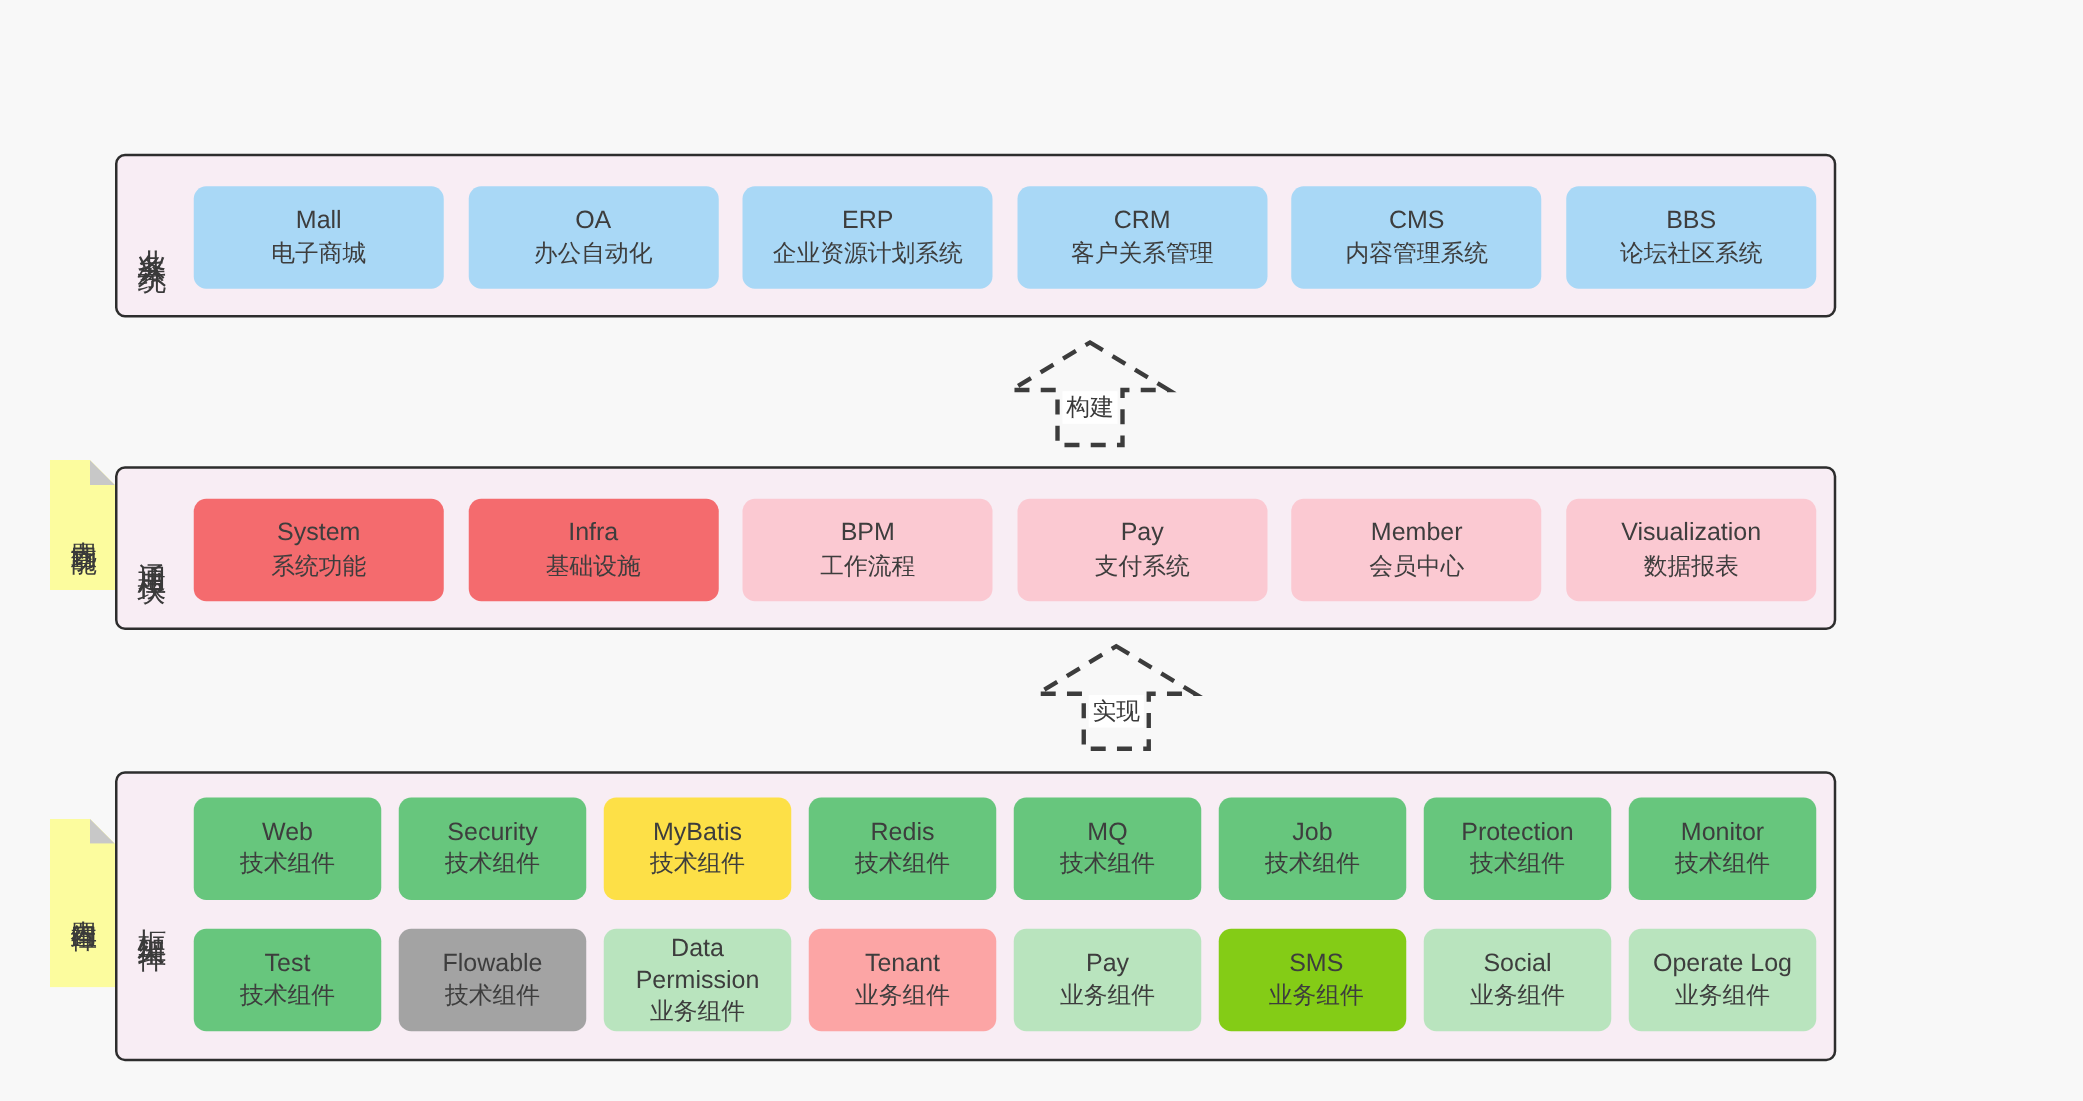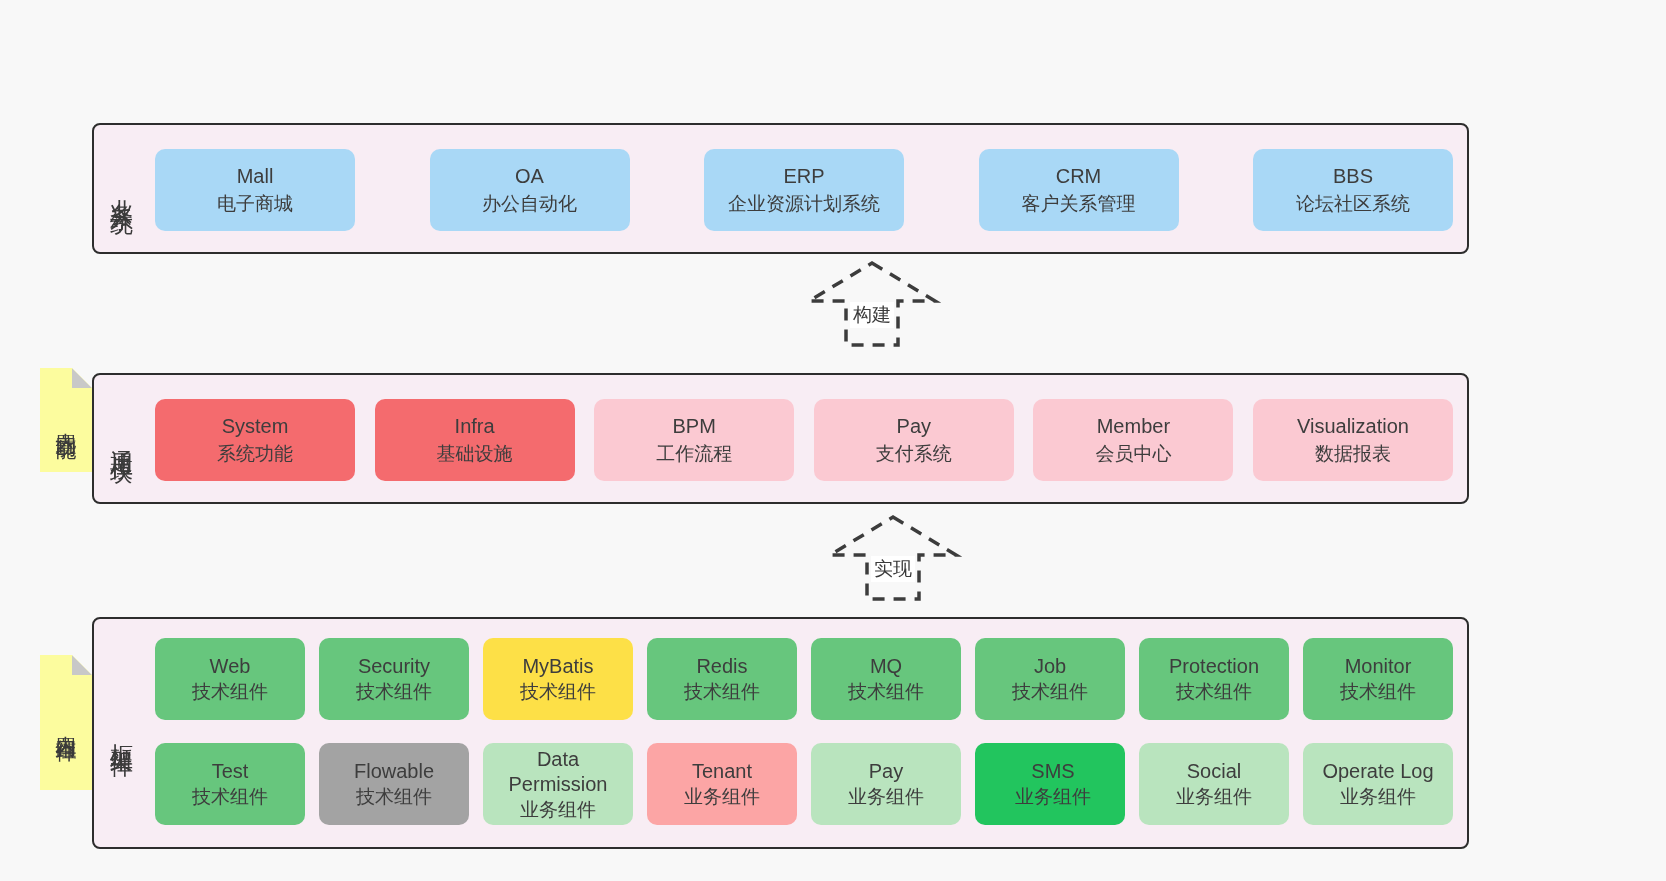--- a/index.html
+++ b/index.html
@@ -56,21 +56,21 @@
     clip-path: polygon(0 0, 0 100%, 100% 100%);
   }
   .note-text {
     position:absolute; left:50%; top:50%; transform:translate(-50%,-50%);
     writing-mode:vertical-rl; text-orientation:upright;
     font-size:21px; letter-spacing:2px; color:#3a3a3a; white-space:nowrap;
   }
 
   
   .arrow { position:absolute; width:140px; height:92px; }
-  .arrow1 { left:802px; top:257px; }
+  .arrow1 { left:802px; top:268px; }
   .arrow2 { left:823px; top:511px; }
   .arrow svg { display:block; width:100%; height:100%; }
   .arrow polygon {
     fill: var(--pageBg, #f8f8f8);
     stroke: #3c3c3c; stroke-width:3.5; stroke-dasharray:12 9;
   }
   .arrow-label {
     position:absolute; left:70px; top:58px; transform:translate(-50%,-50%);
     background:#ffffff; padding:0 3px; font-size:19px; color:#3a3a3a; white-space:nowrap;
   }
@@ -100,20 +100,24 @@
         <div class="box-name">OA</div>
         <div class="box-desc">办公自动化</div>
       </div>
       <div class="box box-l" style="background: rgb(169, 216, 246);">
         <div class="box-name">ERP</div>
         <div class="box-desc">企业资源计划系统</div>
       </div>
       <div class="box box-l" style="background: rgb(169, 216, 246);">
         <div class="box-name">CRM</div>
         <div class="box-desc">客户关系管理</div>
+      </div>
+      <div class="box box-l" style="background: rgb(169, 216, 246);">
+        <div class="box-name">CMS</div>
+        <div class="box-desc">内容管理系统</div>
       </div>
       <div class="box box-l" style="background: rgb(169, 216, 246);">
         <div class="box-name">BBS</div>
         <div class="box-desc">论坛社区系统</div>
       </div>
     </div>
   </section>
 
   <div class="arrow arrow1">
     <svg viewBox="0 0 140 92">
@@ -209,21 +213,21 @@
         <div class="box-desc">业务组件</div>
       </div>
       <div class="box box-s" style="background: #fca5a5;">
         <div class="box-name">Tenant</div>
         <div class="box-desc">业务组件</div>
       </div>
       <div class="box box-s" style="background: rgb(185, 228, 190);">
         <div class="box-name">Pay</div>
         <div class="box-desc">业务组件</div>
       </div>
-      <div class="box box-s" style="background: #22c55e; padding-left: 12px;">
+      <div class="box box-s" style="background: #84cc16; padding-left: 12px;">
         <div class="box-name">SMS</div>
         <div class="box-desc">业务组件</div>
       </div>
       <div class="box box-s" style="background: rgb(185, 228, 190);">
         <div class="box-name">Social</div>
         <div class="box-desc">业务组件</div>
       </div>
       <div class="box box-s" style="background: rgb(185, 228, 190);">
         <div class="box-name">Operate Log</div>
         <div class="box-desc">业务组件</div>

